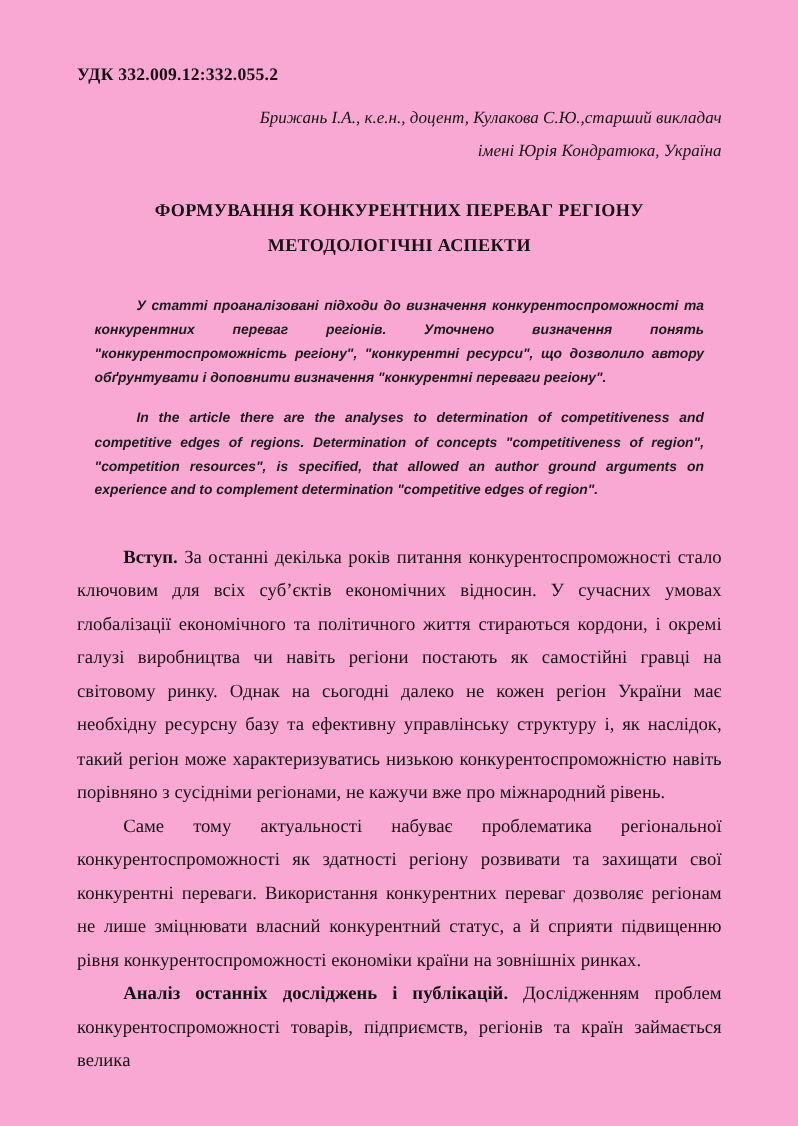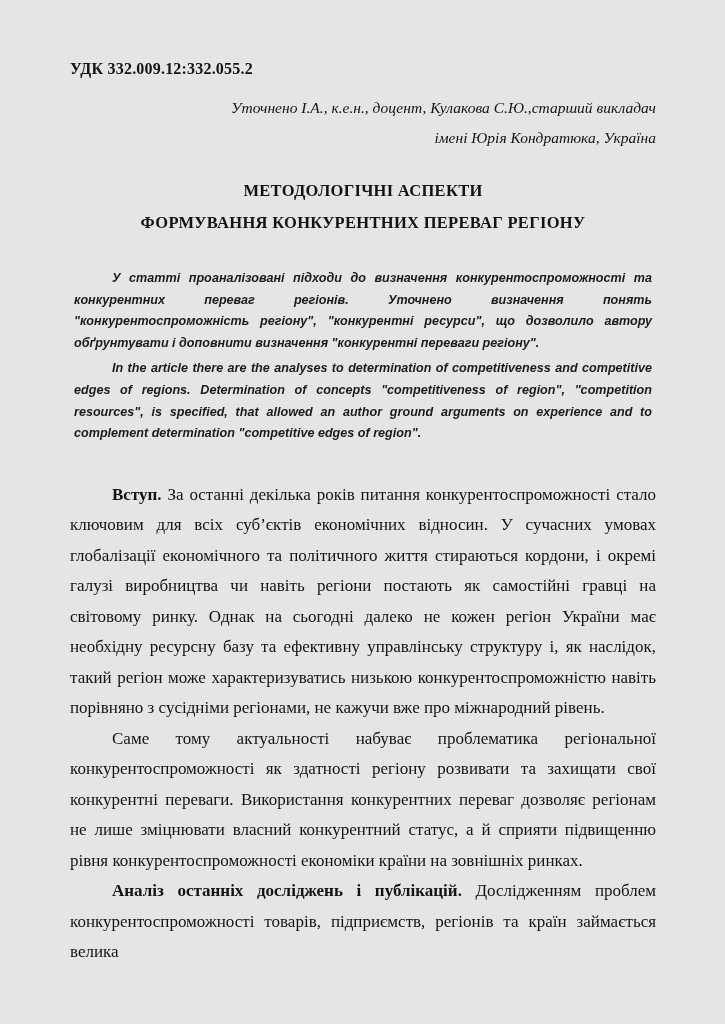--- a/index.html
+++ b/index.html
@@ -6,21 +6,21 @@
   html, body {
     margin: 0;
     padding: 0;
     background: #ffffff;
   }
   .page {
     position: relative;
     width: 725px;
     height: 1024px;
     margin: 0 auto;
-    background: #e5e5e5;
+    background: #f9a8d4;
     color: #131313;
     font-family: "Liberation Serif", serif;
     padding: 58px 69px 0 70px;
     overflow: hidden;
   }
   .udc {
     font-weight: bold;
     font-size: 16px;
     line-height: 22px;
     letter-spacing: 0.2px;
@@ -45,21 +45,21 @@
     margin-top: 29px;
     font-family: "Liberation Sans", sans-serif;
     font-weight: bold;
     font-style: italic;
     font-size: 12.6px;
     line-height: 21.6px;
     text-align: justify;
     color: #1b1b1b;
   }
   .abstract p {
-    margin: 4px;
+    margin: 16px;
     text-indent: 38px;
   }
   .body-text {
     margin-top: 35px;
     font-size: 17px;
     line-height: 30.5px;
     text-align: justify;
   }
   .body-text p {
     margin: 0;
@@ -69,27 +69,27 @@
   .lead { font-weight: bold; }
 </style>
 </head>
 <body>
 
 <div class="page">
 
   <div class="udc">УДК 332.009.12:332.055.2</div>
 
   <div class="authors">
-    <div>Уточнено І.А., к.е.н., доцент, Кулакова С.Ю.,старший викладач</div>
+    <div>Брижань І.А., к.е.н., доцент, Кулакова С.Ю.,старший викладач</div>
     <div>імені Юрія Кондратюка, Україна</div>
   </div>
 
   <h1 class="title">
+    <span class="title-line">ФОРМУВАННЯ КОНКУРЕНТНИХ ПЕРЕВАГ РЕГІОНУ</span>
     <span class="title-line">МЕТОДОЛОГІЧНІ АСПЕКТИ</span>
-    <span class="title-line">ФОРМУВАННЯ КОНКУРЕНТНИХ ПЕРЕВАГ РЕГІОНУ</span>
   </h1>
 
   <div class="abstract">
     <p>У статті проаналізовані підходи до визначення конкурентоспроможності та конкурентних переваг регіонів. Уточнено визначення понять "конкурентоспроможність регіону", "конкурентні ресурси", що дозволило автору обґрунтувати і доповнити визначення "конкурентні переваги регіону".</p>
     <p>In the article there are the analyses to determination of competitiveness and competitive edges of regions. Determination of concepts "competitiveness of region", "competition resources", is specified, that allowed an author ground arguments on experience and to complement determination "competitive edges of region".</p>
   </div>
 
   <div class="body-text">
 
     <p>

